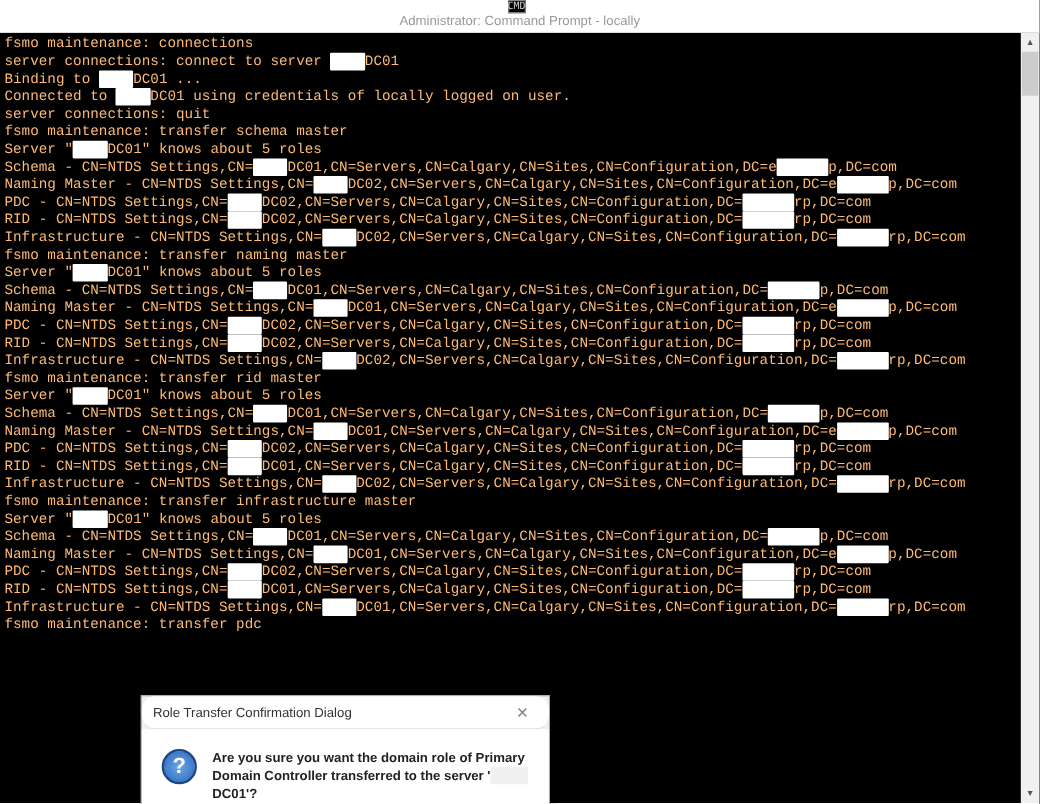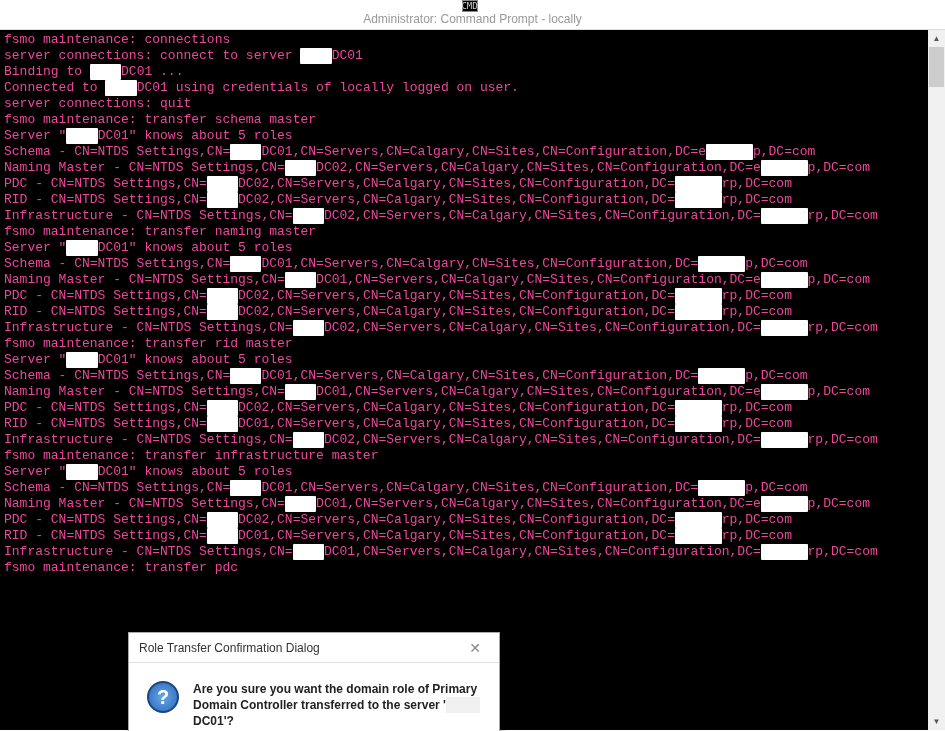--- a/index.html
+++ b/index.html
@@ -46,21 +46,21 @@
       display: flex;
       align-items: center;
       justify-content: center;
       color: #999;
       font-size: 10px;
       cursor: pointer;
     }
     .titlebar .ctrl svg { stroke: #999; fill: none; }
     .terminal {
       background: #000;
-      color: #ec4899;
+      color: #fdba74;
       font-family: 'Consolas', 'Courier New', monospace;
       font-size: 13px;
       line-height: 16px;
       padding: 2px 4px;
       height: 700px;
       overflow: hidden;
       position: relative;
       white-space: pre;
     }
     .terminal .line { white-space: pre; }
@@ -111,20 +111,21 @@
       font-size: 12px;
     }
     .dialog .dlg-titlebar {
       height: 30px;
       background: #fff;
       display: flex;
       align-items: center;
       padding: 0 10px;
       color: #333;
       border-bottom: 1px solid #e0e0e0;
+      border-radius: 12px;
     }
     .dialog .dlg-titlebar .dlg-title { flex: 1; }
     .dialog .dlg-titlebar .dlg-close {
       width: 28px;
       text-align: center;
       cursor: pointer;
       color: #888;
       font-size: 14px;
     }
     .dialog .dlg-body {

